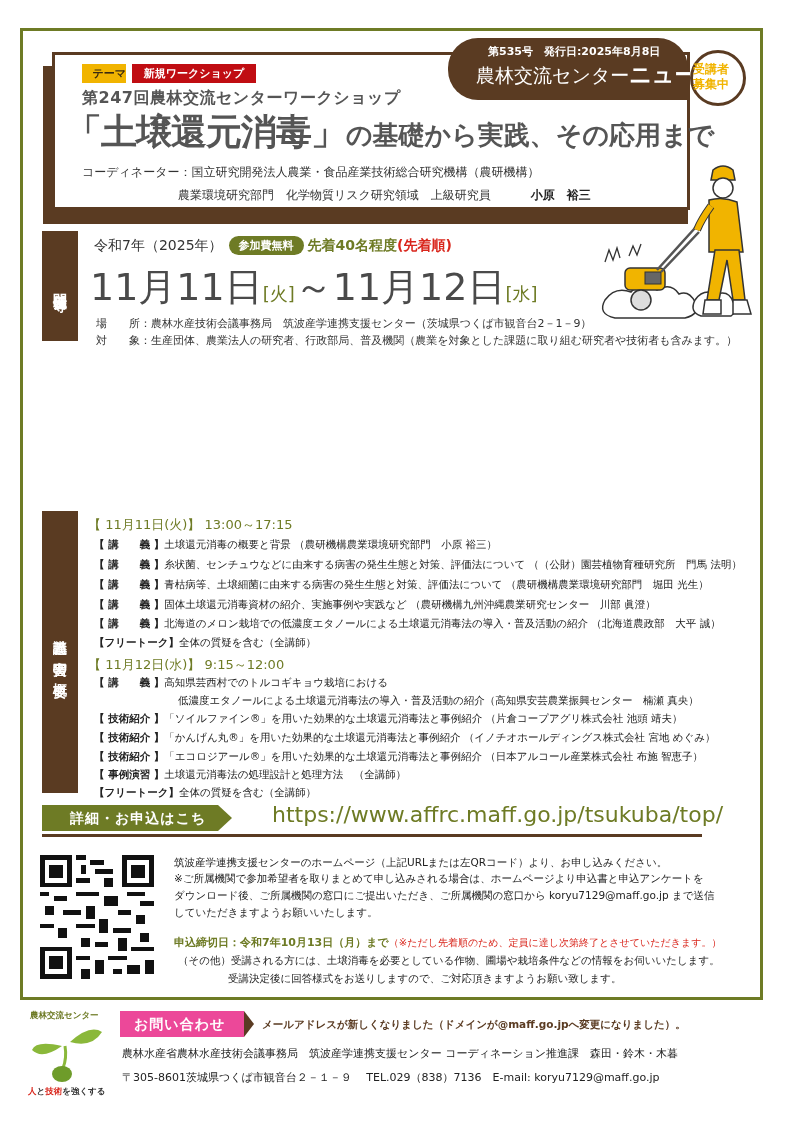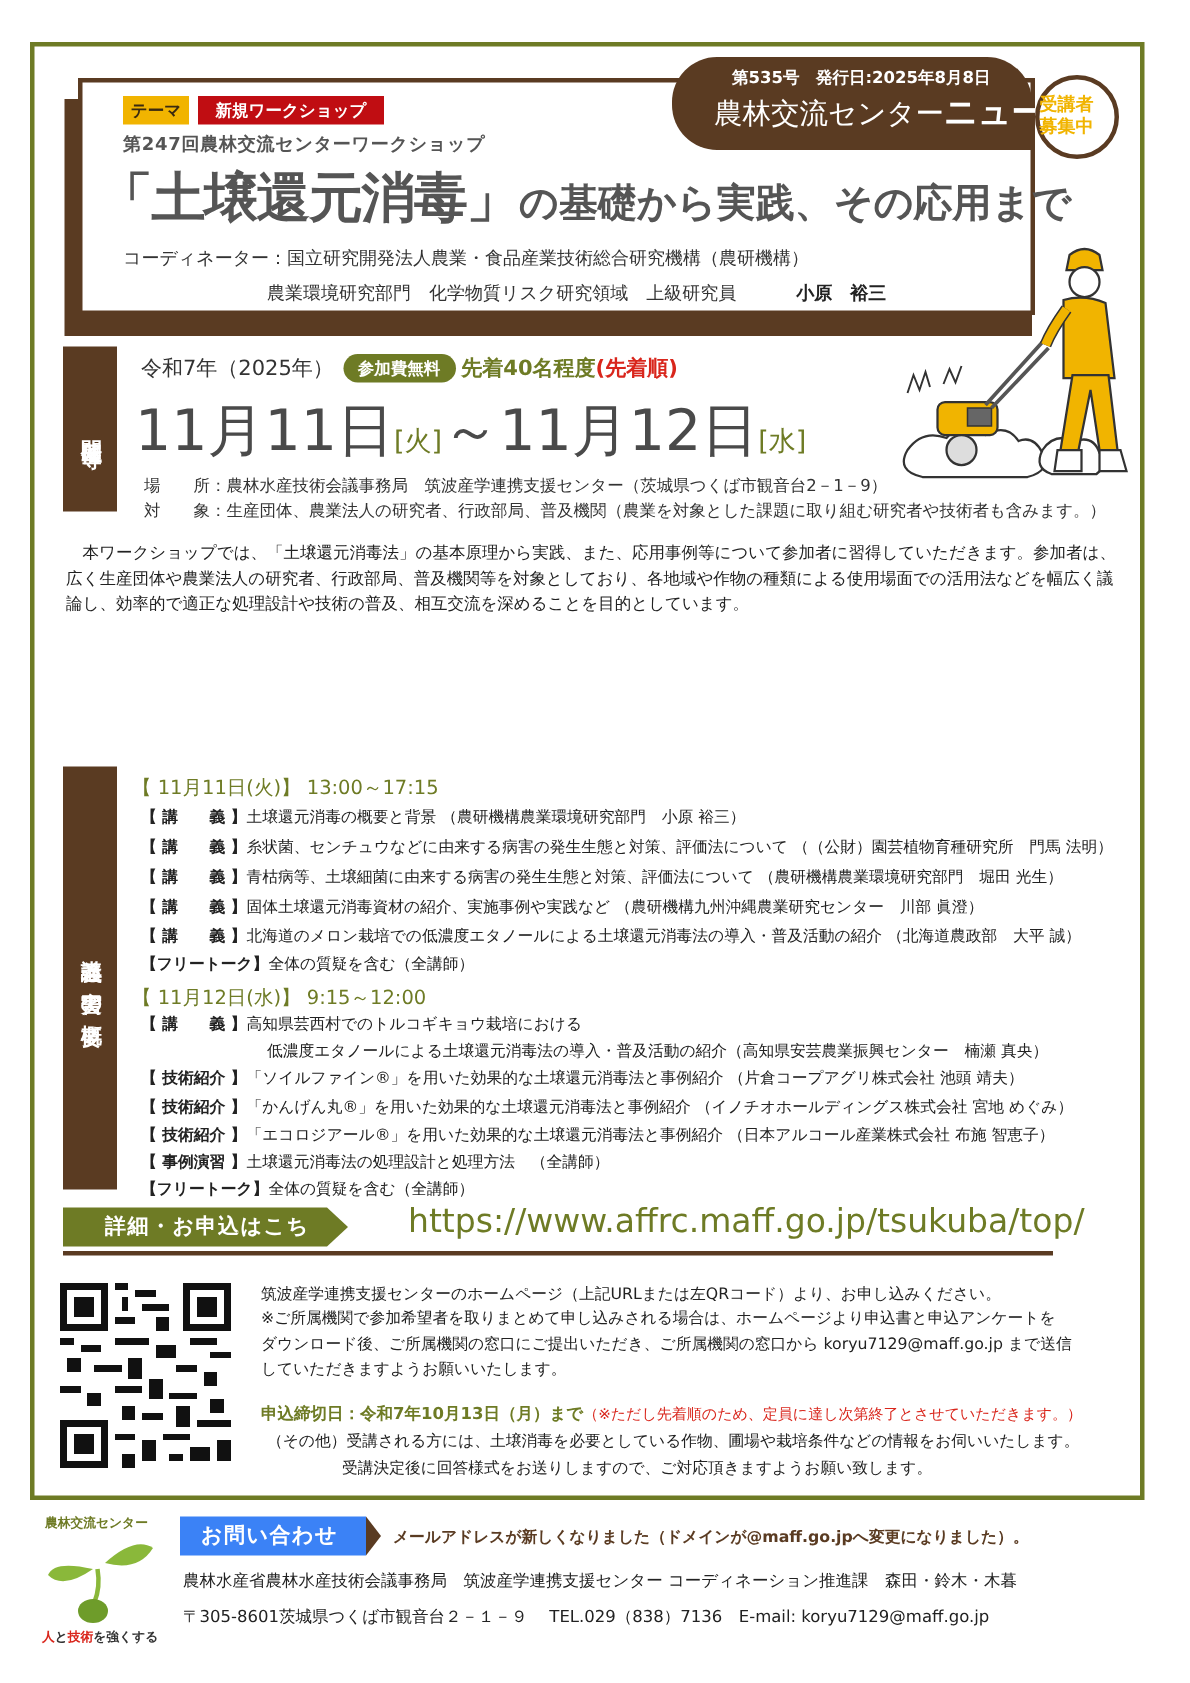--- a/index.html
+++ b/index.html
@@ -4,23 +4,23 @@
 <style>
   * { box-sizing: border-box; margin: 0; padding: 0; }
   html, body { width: 793px; height: 1122px; background: #ffffff; overflow: hidden; }
   body { position: relative; font-family: "DejaVu Sans", "Liberation Sans", sans-serif; color: #333; }
 
   .frame { position: absolute; left: 20px; top: 28px; width: 743px; height: 972px; border: 3px solid #6e7b25; }
 
   
   .hdr-shadow { position: absolute; left: 43px; top: 66px; width: 645px; height: 158px; background: #5a3b22; }
   .hdr-card { position: absolute; left: 52px; top: 52px; width: 638px; height: 158px; background: #fff; border: 3px solid #5a3b22; }
-  .tag-theme { position: absolute; left: 82px; top: 64px; width: 44px; height: 19px; background: #f1b400; color: #3a2a10; font-size: 11px; font-weight: bold; text-align: center; line-height: 19px; }
+  .tag-theme { position: absolute; left: 82px; top: 64px; width: 44px; height: 19px; background: #f1b400; color: #3a2a10; font-size: 11px; font-weight: bold; text-align: right; line-height: 19px; }
   .tag-new { position: absolute; left: 132px; top: 64px; width: 124px; height: 19px; background: #c00d12; color: #fff; font-size: 11px; font-weight: bold; text-align: center; line-height: 19px; }
-  .ws-no { position: absolute; left: 82px; top: 88px; font-size: 12px; font-weight: bold; color: #555; letter-spacing: 0.5px; }
+  .ws-no { position: absolute; left: 82px; top: 88px; font-size: 16px; font-weight: bold; color: #555; letter-spacing: 0.5px; }
   .main-title { position: absolute; left: 66px; top: 108px; white-space: nowrap; color: #555; font-weight: bold; }
   .main-title .big { font-size: 36px; letter-spacing: -1px; }
   .main-title .small { font-size: 26px; }
   .coord1 { position: absolute; left: 82px; top: 164px; font-size: 12px; color: #333; white-space: nowrap; }
   .coord2 { position: absolute; left: 178px; top: 187px; font-size: 12px; color: #333; white-space: nowrap; }
   .coord2 b { font-weight: bold; color: #222; margin-left: 28px; }
 
   
   .news-badge { position: absolute; left: 448px; top: 38px; width: 240px; height: 62px; background: #5a3b22; border-radius: 30px 30px 0 30px; color: #fff; }
   .news-issue { position: absolute; left: 40px; top: 6px; font-size: 11px; font-weight: bold; white-space: nowrap; }
@@ -66,21 +66,21 @@
   .ap-text { position: absolute; left: 174px; font-size: 10.5px; color: #222; white-space: nowrap; }
   .deadline { position: absolute; left: 174px; top: 935px; font-size: 11px; white-space: nowrap; }
   .deadline b { color: #6e7b25; }
   .deadline .note { color: #d9261c; font-size: 10px; }
 
   
   .logo-top { position: absolute; left: 30px; top: 1010px; font-size: 8.5px; color: #6e7b25; font-weight: bold; white-space: nowrap; }
   .logo-leaves { position: absolute; left: 32px; top: 1022px; width: 70px; height: 62px; }
   .logo-bottom { position: absolute; left: 28px; top: 1086px; font-size: 8.5px; font-weight: bold; white-space: nowrap; color: #333; }
   .logo-bottom .r { color: #d9261c; }
-  .contact-band { position: absolute; left: 120px; top: 1011px; width: 124px; height: 26px; background: #3b82f6; color: #fff; font-weight: bold; font-size: 14px; line-height: 26px; padding-left: 14px; letter-spacing: 1px; }
+  .contact-band { position: absolute; left: 120px; top: 1011px; width: 124px; height: 26px; background: #ec4899; color: #fff; font-weight: bold; font-size: 14px; line-height: 26px; padding-left: 14px; letter-spacing: 1px; }
   .contact-arrow { position: absolute; left: 244px; top: 1011px; width: 0; height: 0; border-top: 13px solid transparent; border-bottom: 13px solid transparent; border-left: 10px solid #5a3b22; }
   .contact-note { position: absolute; left: 262px; top: 1018px; font-size: 10.5px; color: #5a3b22; font-weight: bold; white-space: nowrap; }
   .contact-l1 { position: absolute; left: 122px; top: 1046px; font-size: 11px; color: #222; white-space: nowrap; }
   .contact-l2 { position: absolute; left: 122px; top: 1070px; font-size: 11px; color: #222; white-space: nowrap; }
 </style>
 </head>
 <body>
 
 <div class="frame"></div>
 
@@ -133,21 +133,20 @@
 <div class="year-line">
   <span>令和7年（2025年）</span><span class="free-pill">参加費無料</span><span class="first40">先着40名程度</span><span class="first-order">(先着順)</span>
 </div>
 <div class="date-big">
   <span>11月11日</span><span class="dow">[火]</span><span>～</span><span>11月12日</span><span class="dow">[水]</span>
 </div>
 <div class="venue"><span>場　　所：</span><span>農林水産技術会議事務局　筑波産学連携支援センター（茨城県つくば市観音台2－1－9）</span></div>
 <div class="target"><span>対　　象：</span><span>生産団体、農業法人の研究者、行政部局、普及機関（農業を対象とした課題に取り組む研究者や技術者も含みます。）</span></div>
 
 <div class="intro">
-  <p>本ワークショップでは、「土壌還元消毒法」の基本原理から実践、また、応用事例等について参加者に習得していただきます。参加者は、広く生産団体や農業法人の研究者、行政部局、普及機関等を対象としており、各地域や作物の種類による使用場面での活用法などを幅広く議論し、効率的で適正な処理設計や技術の普及、相互交流を深めることを目的としています。</p>
 </div>
 
 <div class="side side-lect">
     <span>講義と実習の概要</span>
   </div>
 
 <div class="day-hdr" style="top:516px">【 11月11日(火)】 13:00～17:15</div>
 <div class="prog-line" style="top:538px"><span class="k">【 講　　義 】</span><span>土壌還元消毒の概要と背景 （農研機構農業環境研究部門　小原 裕三）</span></div>
 <div class="prog-line" style="top:558px"><span class="k">【 講　　義 】</span><span>糸状菌、センチュウなどに由来する病害の発生生態と対策、評価法について （（公財）園芸植物育種研究所　門馬 法明）</span></div>
 <div class="prog-line" style="top:578px"><span class="k">【 講　　義 】</span><span>青枯病等、土壌細菌に由来する病害の発生生態と対策、評価法について （農研機構農業環境研究部門　堀田 光生）</span></div>

